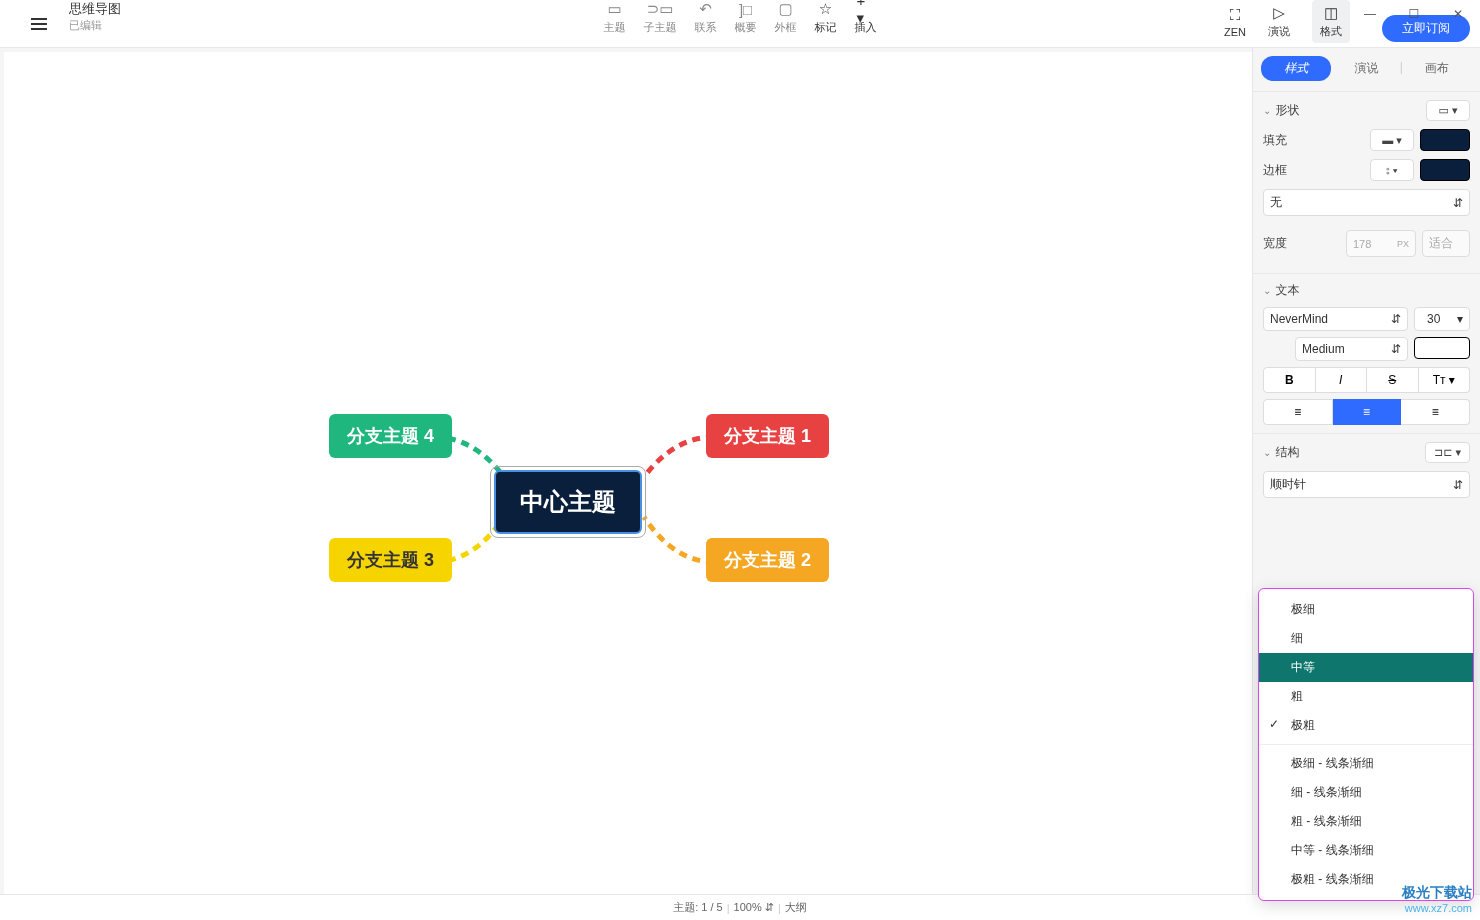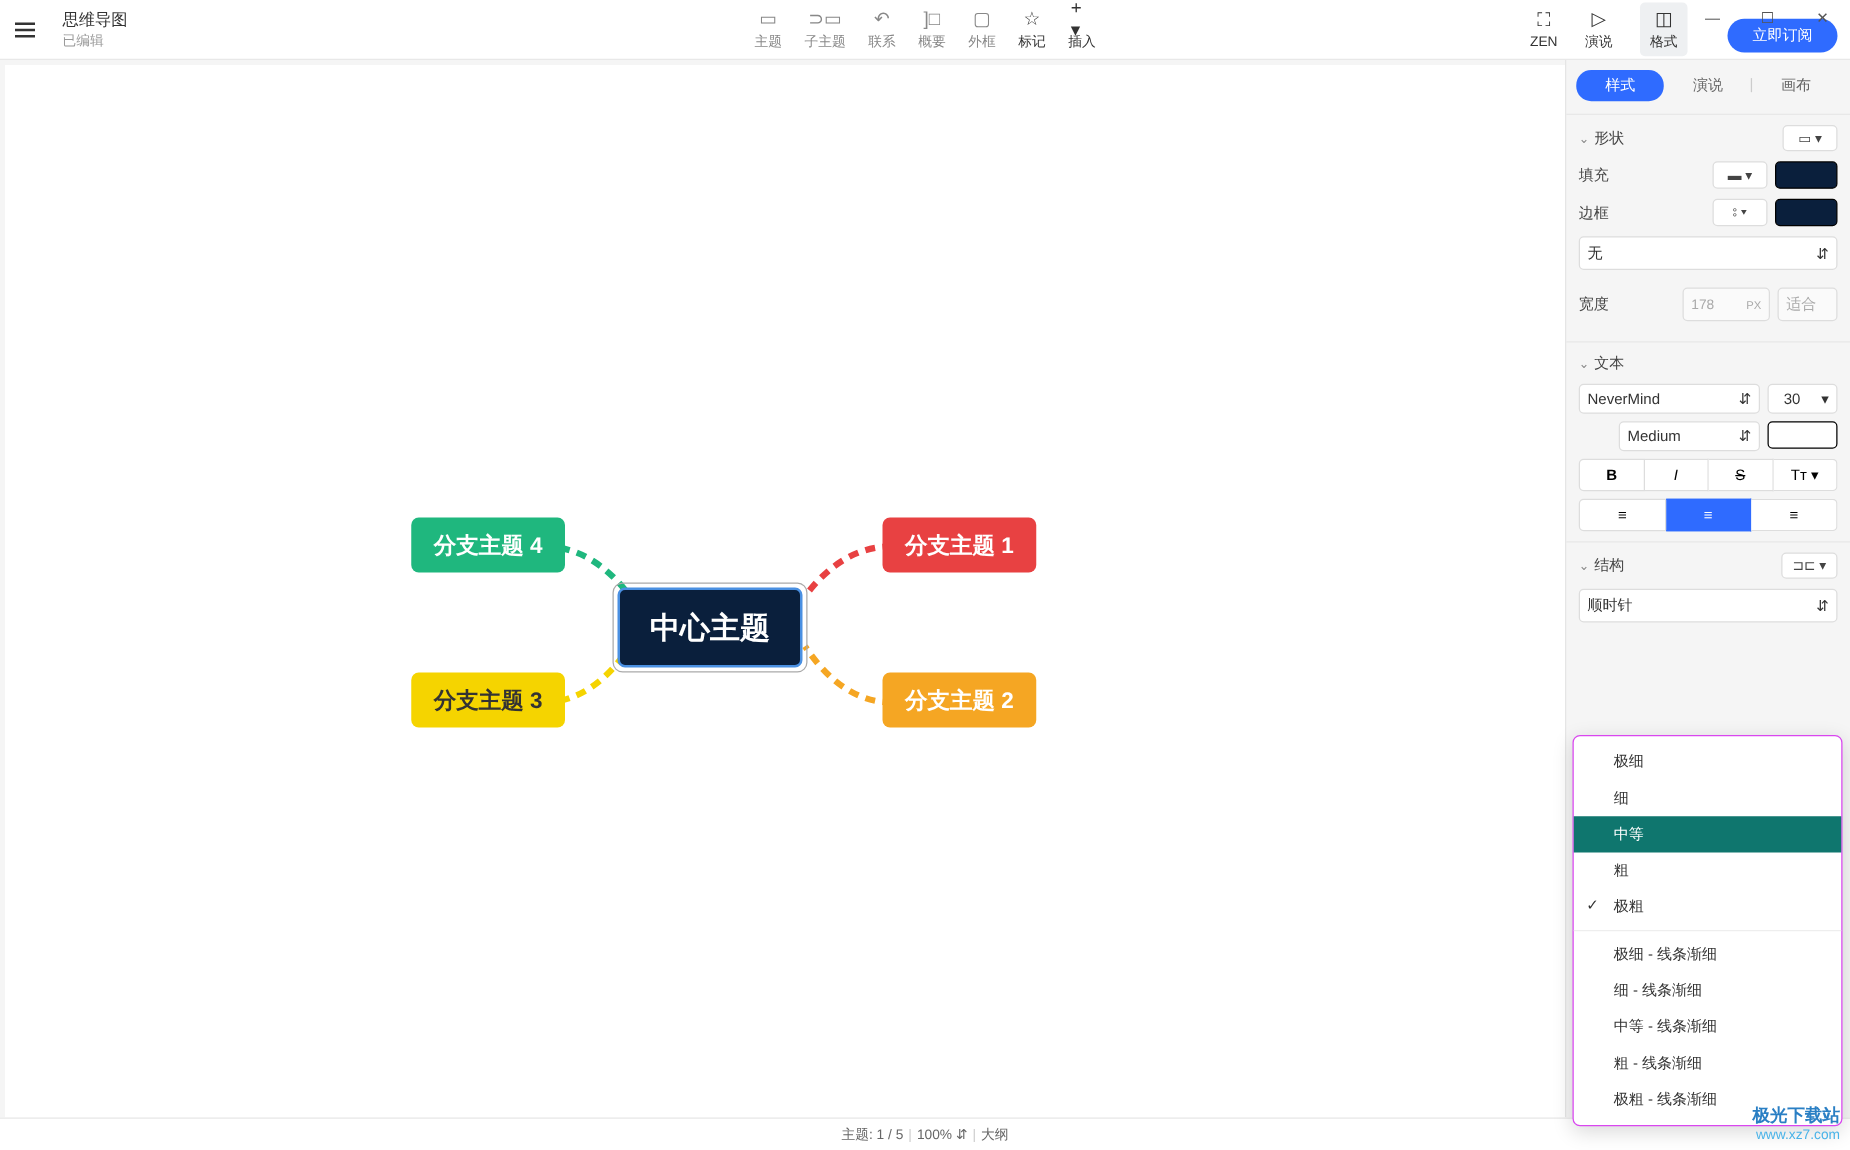--- a/index.html
+++ b/index.html
@@ -1,19 +1,19 @@
 <!DOCTYPE html>
 <html><head>
 <meta charset="utf-8">
 <style>
 * { margin: 0; padding: 0; box-sizing: border-box; font-family: "Microsoft YaHei", Arial, sans-serif; }
 body { width: 1480px; height: 920px; background: #f5f5f5; overflow: hidden; position: relative; }
 
 
-.titlebar { height: 48px; background: #fff; display: flex; align-items: center; border-bottom: 1px solid #e8e8e8; position: relative; }
+.titlebar { height: 48px; background: #fff; display: flex; border-bottom: 1px solid #e8e8e8; position: relative; padding-left: 19px; }
 .menu-btn { width: 40px; display: flex; align-items: center; justify-content: center; cursor: pointer; }
 .menu-icon { width: 16px; height: 12px; display: flex; flex-direction: column; justify-content: space-between; }
 .menu-icon span { height: 2px; background: #333; }
 .title-group { margin-left: 10px; }
 .title-group .main { font-size: 13px; color: #333; }
 .title-group .sub { font-size: 11px; color: #999; }
 
 .toolbar-center { position: absolute; left: 50%; transform: translateX(-50%); display: flex; gap: 18px; }
 .tb-item { display: flex; flex-direction: column; align-items: center; gap: 2px; cursor: pointer; color: #888; font-size: 11px; }
 .tb-item.active { color: #333; }
@@ -36,21 +36,21 @@
 .node-center::before { content:""; position:absolute; inset:-6px; border:1px solid #aaa; border-radius:8px; }
 .n1 { background: #e84142; }
 .n2 { background: #f5a623; }
 .n3 { background: #f5d400; color:#333; }
 .n4 { background: #1fb77e; }
 
 
 .side-panel { width: 228px; background: #f5f5f5; border-left: 1px solid #e5e5e5; display:flex; flex-direction:column; padding-top:8px; overflow: visible; position:relative;}
 .panel-tabs { display: flex; margin: 0 8px 10px; }
 .panel-tab { flex:1; text-align: center; font-size: 12px; padding: 4px 0; color: #666; cursor:pointer; position:relative;}
-.panel-tab.active { background:#2f6bff; color:#fff; border-radius:12px; }
+.panel-tab.active { background:#2f6bff; color:#fff; border-radius:12px;font-style:italic; }
 .panel-tab + .panel-tab::before { content:"|"; position:absolute; left:-2px; color:#ccc; }
 .panel-tab.active + .panel-tab::before { content:""; }
 
 .section { padding: 8px 10px; border-top: 1px solid #e8e8e8; }
 .sec-header { display:flex; align-items:center; justify-content:space-between; font-size:12px; color:#444; margin-bottom:8px;}
 .sec-header .chev { margin-right:4px; color:#888; font-size:10px;}
 .row { display:flex; align-items:center; justify-content:space-between; margin-bottom:8px; font-size:12px; color:#444;}
 .row label { font-size:12px; }
 .pill { background:#fff; border:1px solid #ddd; border-radius:4px; padding: 3px 8px; font-size:11px; display:flex; align-items:center; gap:4px; cursor:pointer; min-width:44px; justify-content:center;}
 .swatch { width:50px; height:22px; border-radius:4px; border:1px solid #000; }
@@ -265,22 +265,22 @@
 
     <div class="dropdown">
       <div class="item">极细</div>
       <div class="item">细</div>
       <div class="item selected">中等</div>
       <div class="item">粗</div>
       <div class="item"><span class="check">✓</span><span>极粗</span></div>
       <div class="divider"></div>
       <div class="item">极细 - 线条渐细</div>
       <div class="item">细 - 线条渐细</div>
+      <div class="item">粗 - 线条渐细</div>
       <div class="item">中等 - 线条渐细</div>
-      <div class="item">粗 - 线条渐细</div>
       <div class="item">极粗 - 线条渐细</div>
     </div>
 
   </div>
 </div>
 
 <div class="statusbar">
   <span><span>主题:</span> <span>1 / 5</span></span>
   <span class="sep">|</span>
   <span><span>100%</span> ⇵</span>

